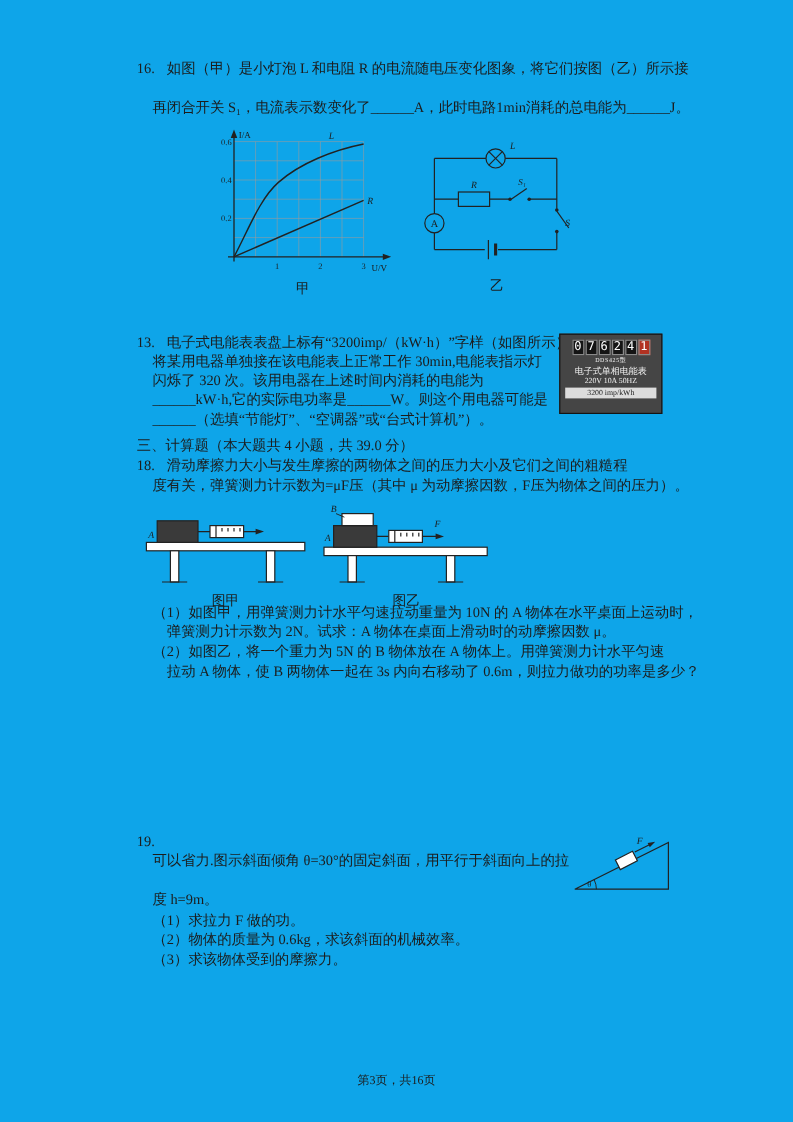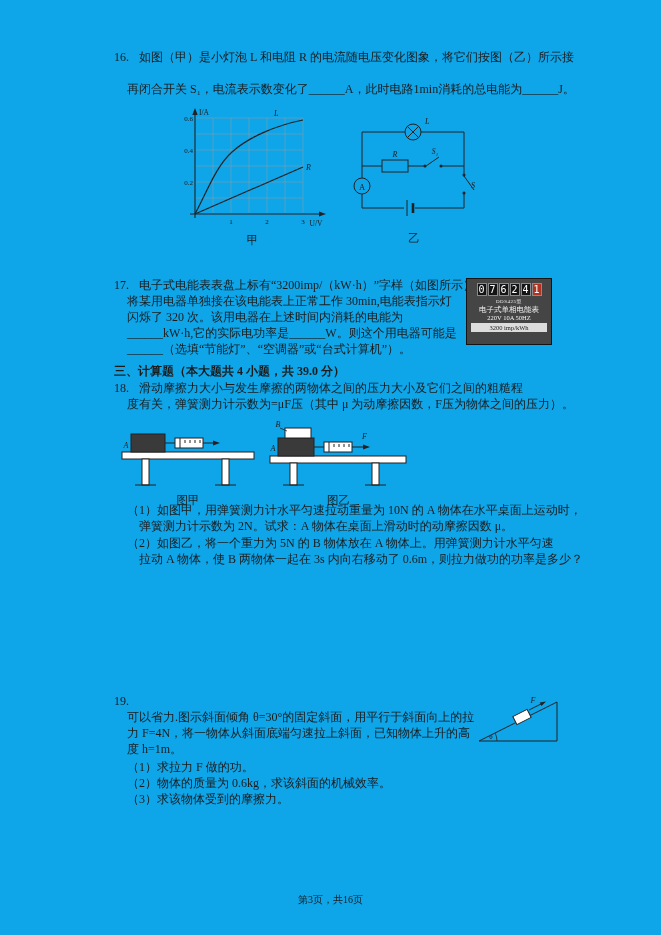--- a/index.html
+++ b/index.html
@@ -6,21 +6,21 @@
   html,body { background:#ffffff; }
   .page {
     position:relative; width:661px; height:935px; margin:0 auto;
     background:#0ea5e9; overflow:hidden;
     font-family:"Liberation Serif","DejaVu Serif",serif;
     color:#1c1c1c;
   }
   .line {
     position:absolute; font-size:12px; line-height:15px; white-space:nowrap;
   }
-  .bold { font-weight:bold; }
+  .bold { font-weight:normal; }
   .figure { position:absolute; }
   .fig-caption {
     text-align:center; font-size:11.5px; margin-top:1px; color:#1c1c1c;
   }
   svg { display:block; }
   svg text { font-family:"Liberation Serif","DejaVu Serif",serif; fill:#1c1c1c; }
   
   .meter {
     position:absolute; left:466px; top:278px; width:86px; height:67px;
     background:#454545; border:1.5px solid #141414; text-align:center; color:#f2f2f2;
@@ -123,21 +123,21 @@
       <circle cx="116" cy="81" r="1.5" fill="#222"></circle>
       <text x="77" y="12" font-size="8" font-style="italic">L</text>
       <text x="47" y="45" font-size="8" text-anchor="middle" font-style="italic">R</text>
       <text x="87" y="42" font-size="7.5" text-anchor="middle" font-style="italic">S₁</text>
       <text x="14" y="77.5" font-size="8.5" text-anchor="middle">A</text>
       <text x="123" y="76" font-size="8" font-style="italic">S</text>
     </svg>
     <div class="fig-caption">乙</div>
   </div>
 
-  <div class="line" style="left:114px;top:278px">17.</div>
+  <div class="line" style="left:114px;top:278px">13.</div>
   <div class="line" style="left:139px;top:278px">电子式电能表表盘上标有“3200imp/（kW·h）”字样（如图所示），</div>
   <div class="line" style="left:127px;top:294px">将某用电器单独接在该电能表上正常工作 30min,电能表指示灯</div>
   <div class="line" style="left:127px;top:310px">闪烁了 320 次。该用电器在上述时间内消耗的电能为</div>
   <div class="line" style="left:127px;top:326px">______kW·h,它的实际电功率是______W。则这个用电器可能是</div>
   <div class="line" style="left:127px;top:342px">______（选填“节能灯”、“空调器”或“台式计算机”）。</div>
 
   <div class="meter">
     <div class="meter-digits">
       <span class="digit">0</span>
       <span class="digit">7</span>
@@ -214,22 +214,21 @@
     <div class="fig-caption">图乙</div>
   </div>
 
   <div class="line" style="left:127px;top:503px">（1）如图甲，用弹簧测力计水平匀速拉动重量为 10N 的 A 物体在水平桌面上运动时，</div>
   <div class="line" style="left:139px;top:519px">弹簧测力计示数为 2N。试求：A 物体在桌面上滑动时的动摩擦因数 μ。</div>
   <div class="line" style="left:127px;top:536px">（2）如图乙，将一个重力为 5N 的 B 物体放在 A 物体上。用弹簧测力计水平匀速</div>
   <div class="line" style="left:139px;top:552px">拉动 A 物体，使 B 两物体一起在 3s 内向右移动了 0.6m，则拉力做功的功率是多少？</div>
 
   <div class="line" style="left:114px;top:694px">19.</div>
   <div class="line" style="left:127px;top:710px">可以省力.图示斜面倾角 θ=30°的固定斜面，用平行于斜面向上的拉</div>
-  <div class="line" style="left:127px;top:726px">力 F=4N，将一物体从斜面底端匀速拉上斜面，已知物体上升的高</div>
-  <div class="line" style="left:127px;top:742px">度 h=1m。</div>
+  <div class="line" style="left:127px;top:742px">度 h=9m。</div>
 
   <div class="figure" style="left:476px;top:696px;width:85px">
     <svg width="85" height="48" viewBox="0 0 85 48">
       <polygon points="3,45 81,45 81,6" fill="none" stroke="#222" stroke-width="1"></polygon>
       <g transform="rotate(-27 46 21)">
         <rect x="38" y="16.5" width="16" height="9" fill="#fff" stroke="#222" stroke-width="1"></rect>
       </g>
       <line x1="53" y1="14" x2="66" y2="7.5" stroke="#222" stroke-width="1"></line>
       <polygon points="70,5.5 65.5,10 63.7,6.4" fill="#222"></polygon>
       <text x="57" y="7" font-size="8" font-style="italic" text-anchor="middle">F</text>

